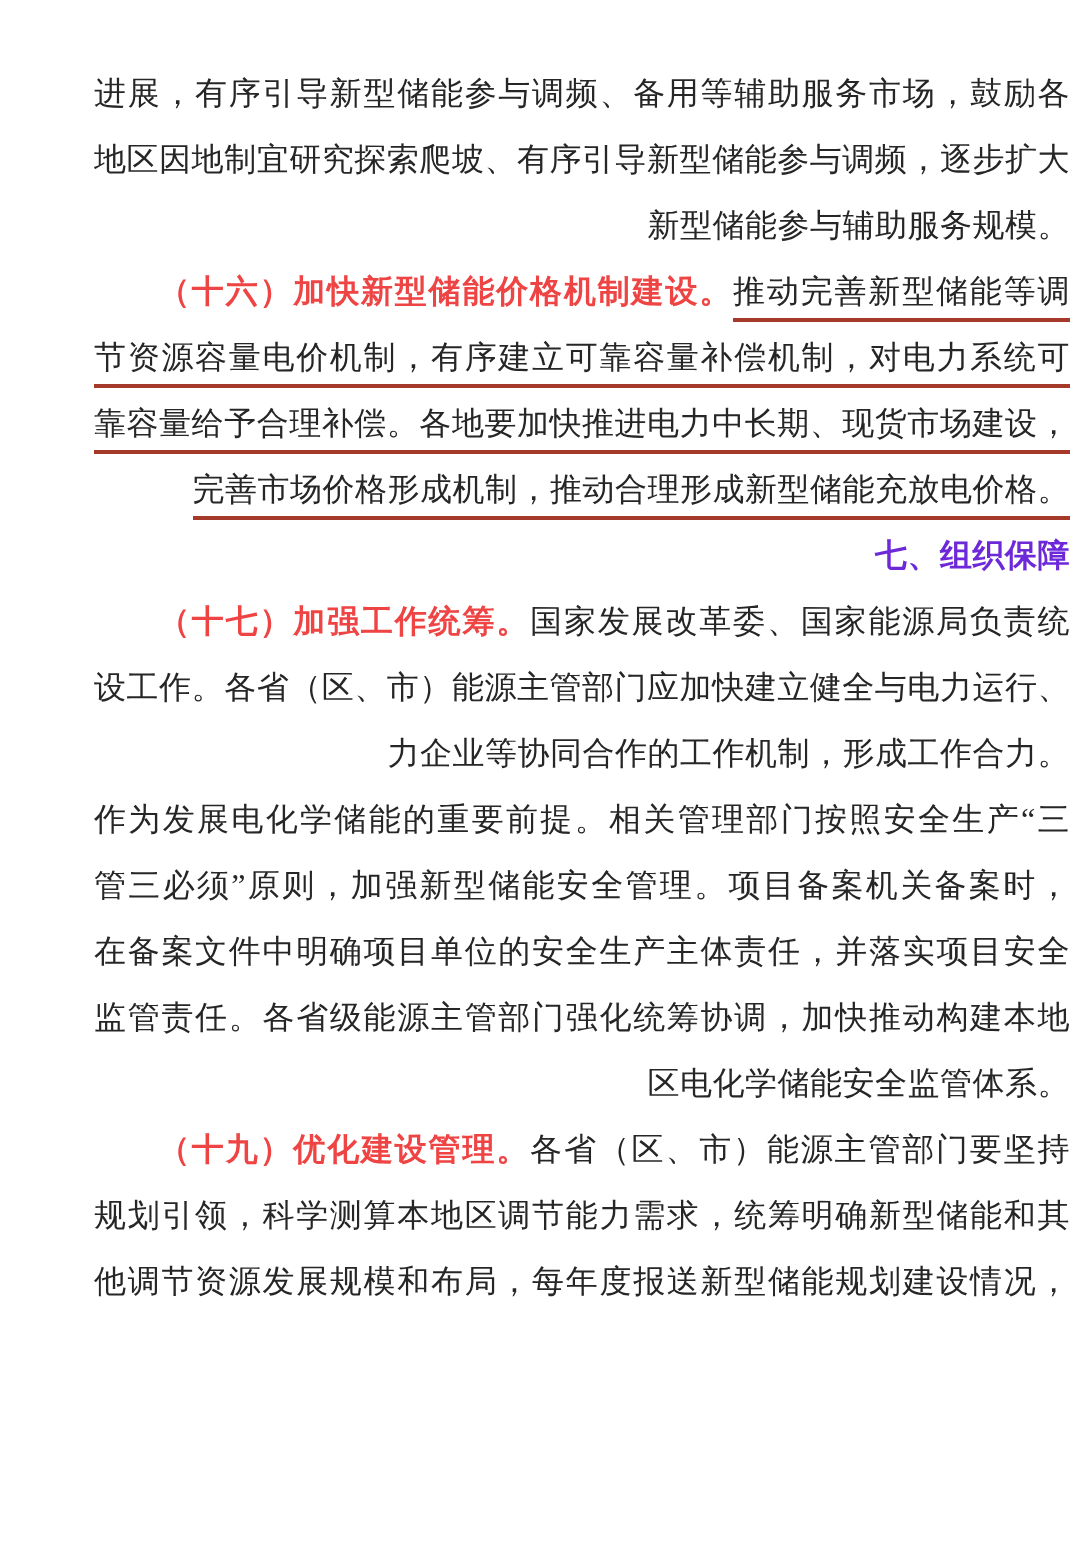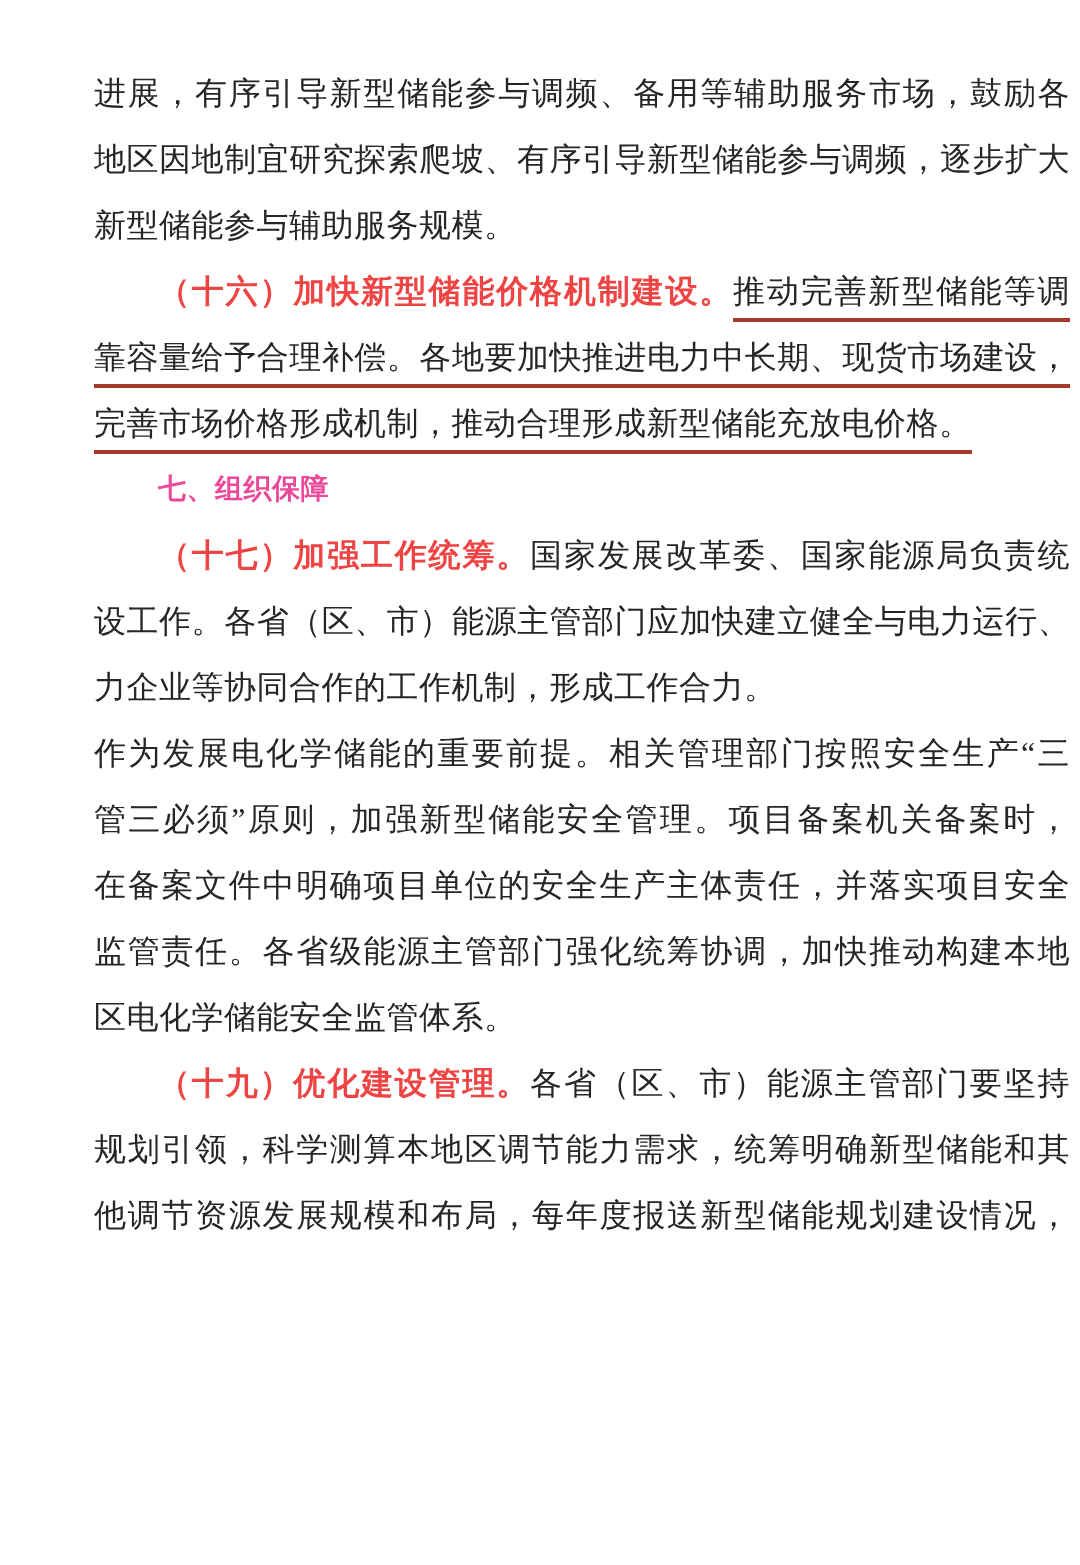--- a/index.html
+++ b/index.html
@@ -20,21 +20,21 @@
   }
   .doc {
     padding: 60px 50px 0 54px;
     width: 976px;
   }
   .line {
     height: 66px;
     line-height: 66px;
     font-size: 32px;
     letter-spacing: 0.5px;
-    text-align: left;
+    text-align: right;
   }
   
   .line.j {
     text-align: justify;
     text-align-last: justify;
     text-justify: inter-character;
   }
   
   .line.indent {
     padding-left: 64px;
@@ -46,35 +46,36 @@
     color: #ef4444;
   }
   
   .red {
     border-bottom: 4px solid var(--red, #a63a2a);
     padding-bottom: 9px;
   }
   .line.heading {
     font-weight: bold;
     font-family: "Liberation Sans", "DejaVu Sans", sans-serif;
-    font-size: 28px;
-    color: #ec4899;
+    font-size: 32px;
+    color: #6d28d9;
   }
 </style>
 </head>
 <body>
 
 <div class="page">
   <div class="doc">
 
     <div class="line j"><span>进展，有序引导新型储能参与调频、备用等辅助服务市场，鼓励各</span></div>
     <div class="line j"><span>地区因地制宜研究探索爬坡、有序引导新型储能参与调频，逐步扩大</span></div>
     <div class="line"><span>新型储能参与辅助服务规模。</span></div>
 
     <div class="line j indent"><span class="lead">（十六）加快新型储能价格机制建设。</span><span class="red">推动完善新型储能等调</span></div>
+    <div class="line j"><span class="red">节资源容量电价机制，有序建立可靠容量补偿机制，对电力系统可</span></div>
     <div class="line j"><span class="red">靠容量给予合理补偿。各地要加快推进电力中长期、现货市场建设，</span></div>
     <div class="line"><span class="red">完善市场价格形成机制，推动合理形成新型储能充放电价格。</span></div>
 
     <div class="line indent heading"><span>七、组织保障</span></div>
 
     <div class="line j indent"><span class="lead">（十七）加强工作统筹。</span><span>国家发展改革委、国家能源局负责统</span></div>
     <div class="line j"><span>设工作。各省（区、市）能源主管部门应加快建立健全与电力运行、</span></div>
     <div class="line"><span>力企业等协同合作的工作机制，形成工作合力。</span></div>
 
     <div class="line j"><span>作为发展电化学储能的重要前提。相关管理部门按照安全生产“三</span></div>

